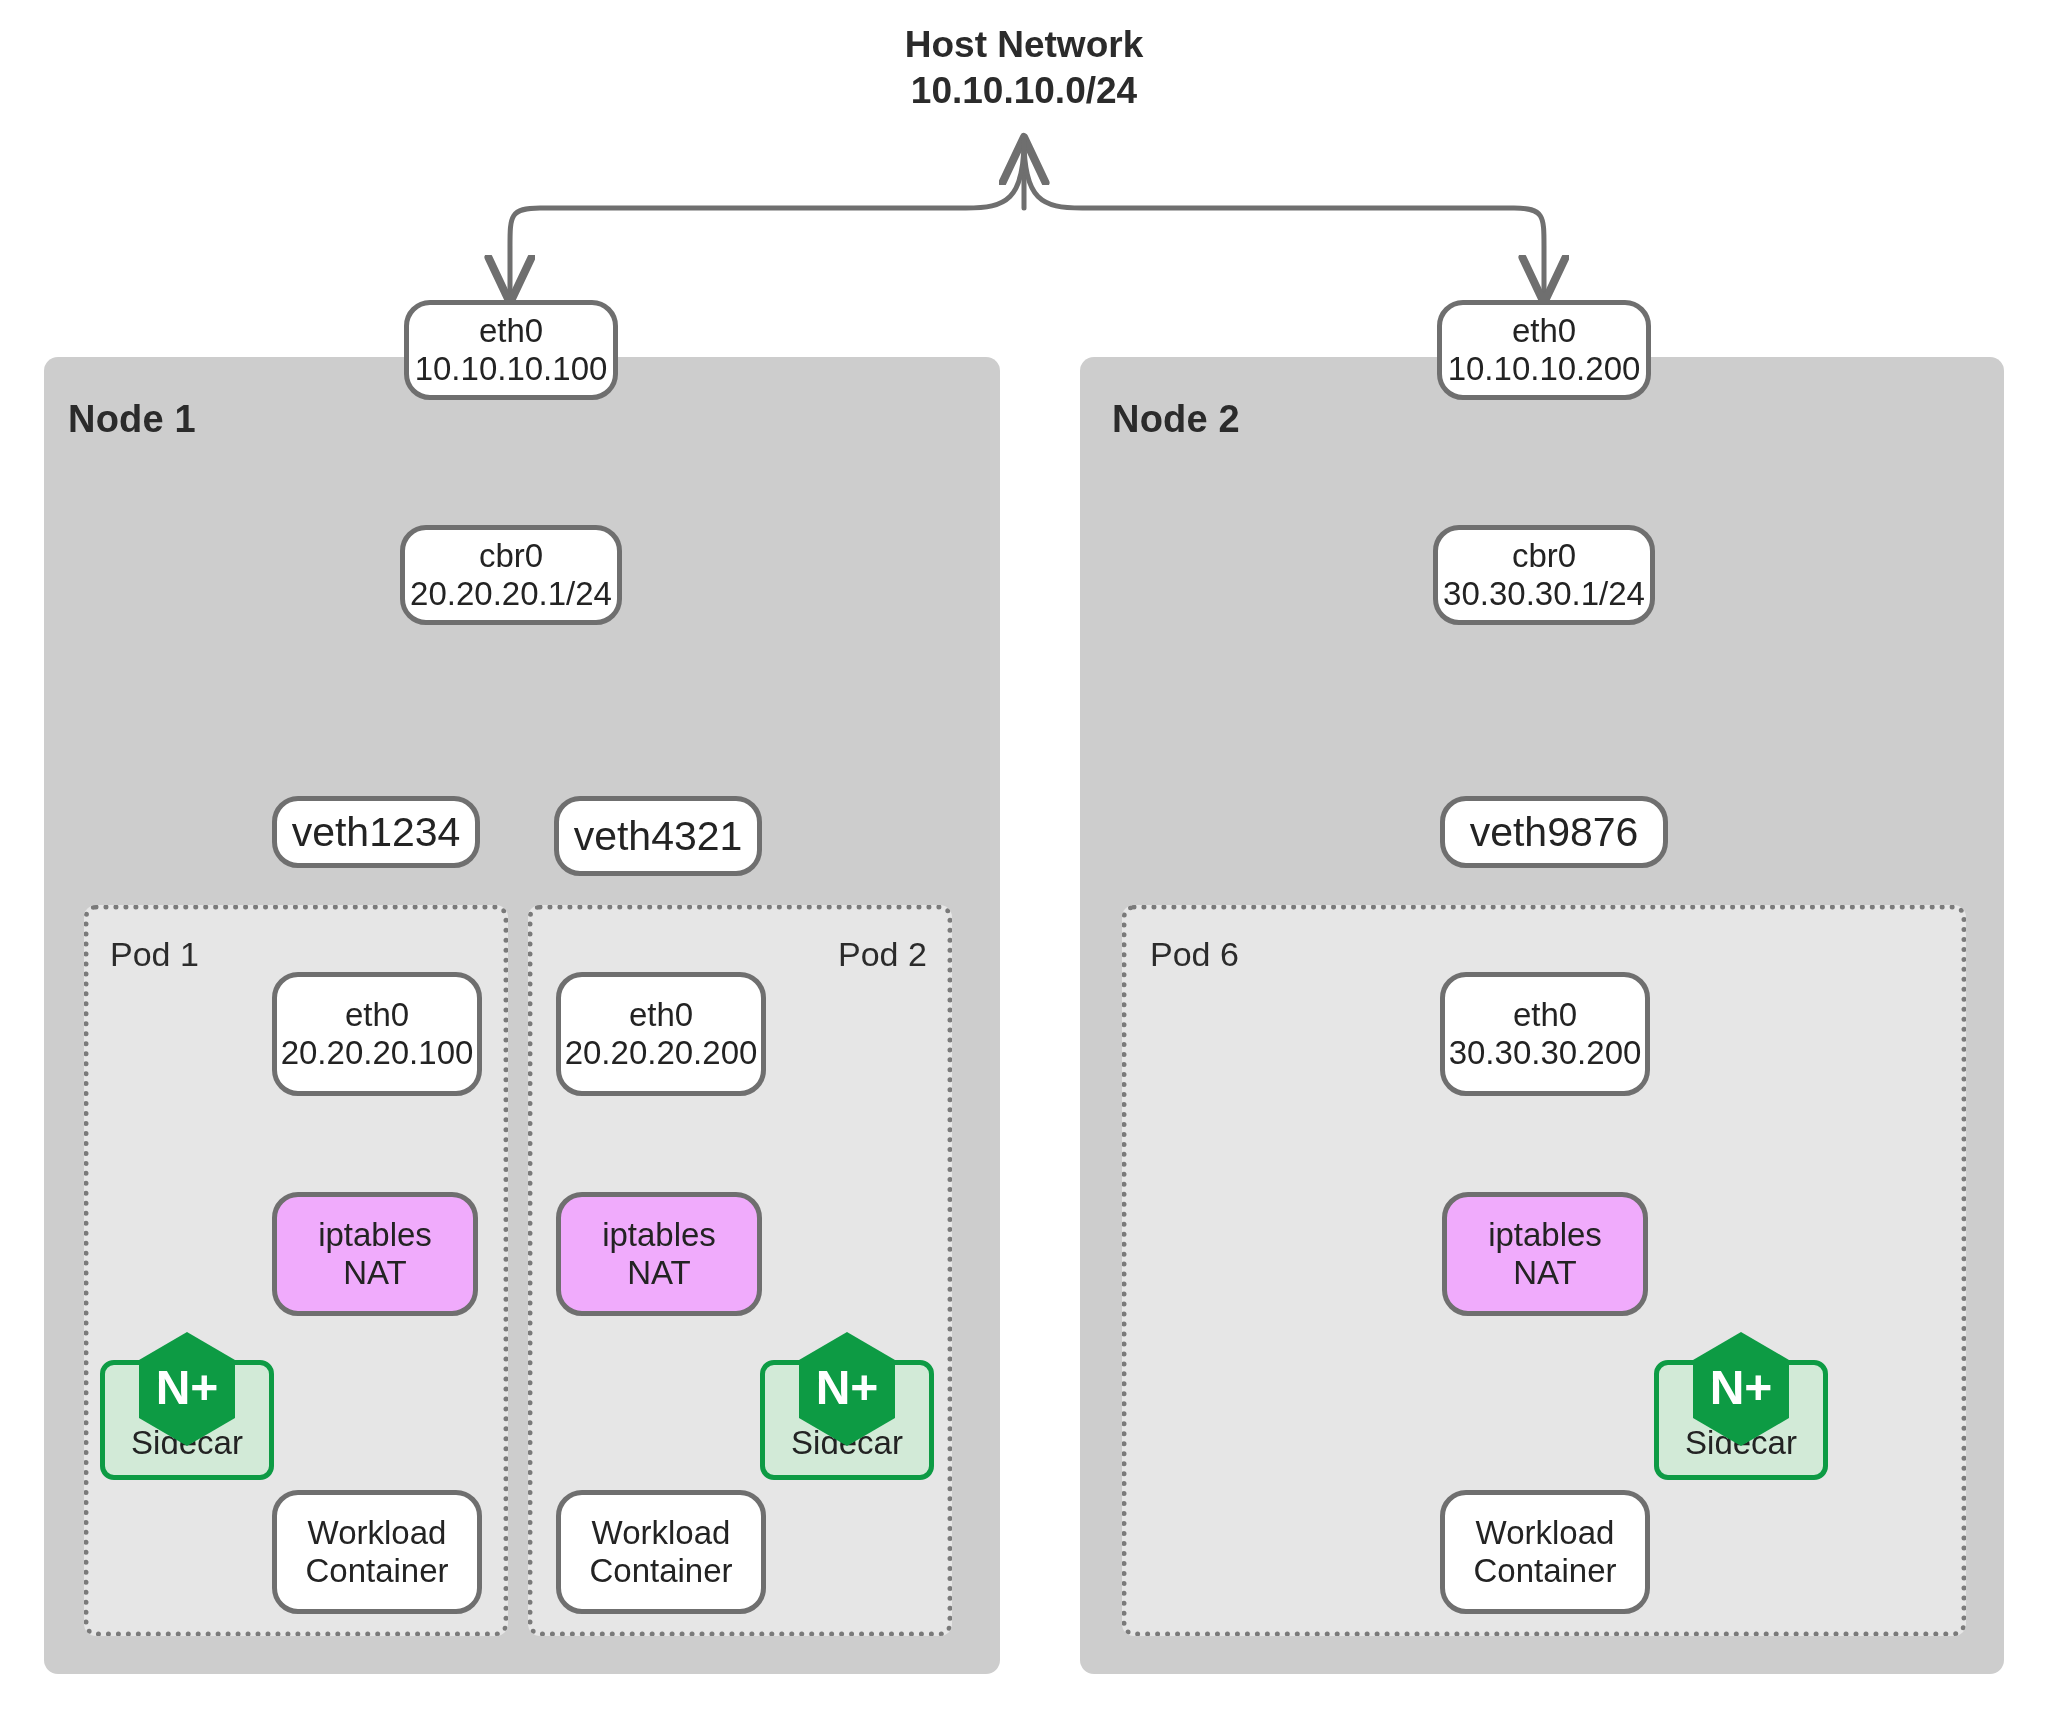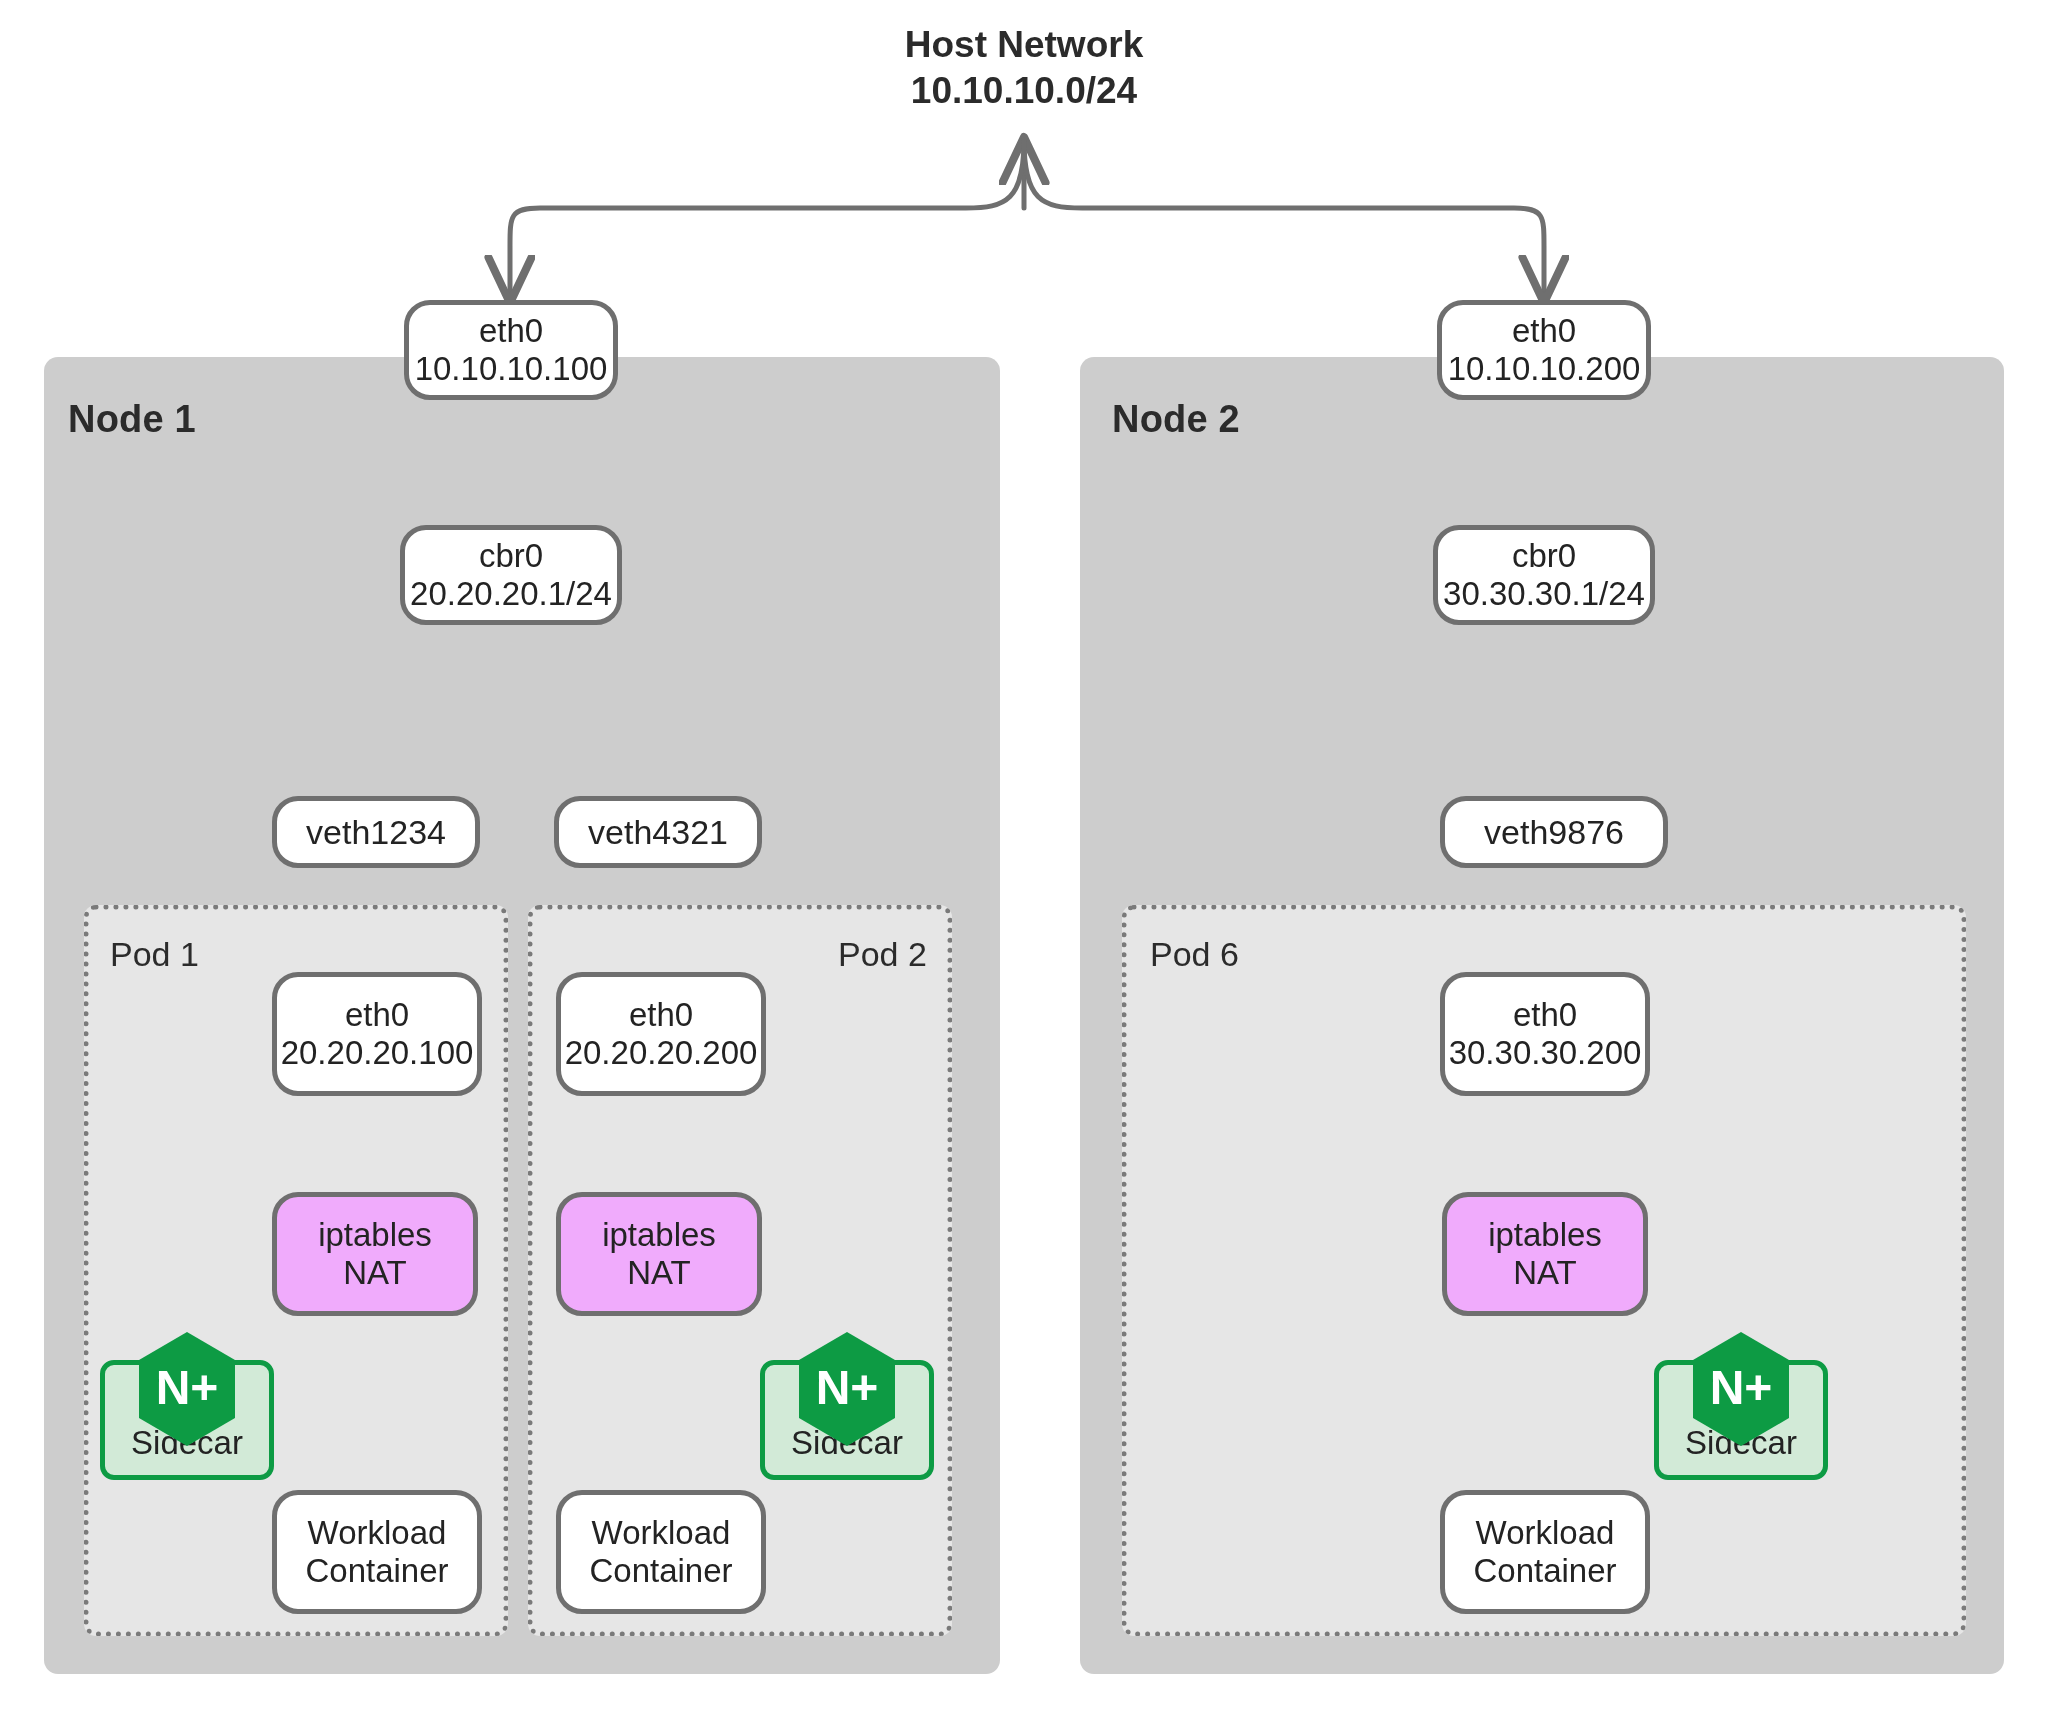--- a/index.html
+++ b/index.html
@@ -13,21 +13,21 @@
            border:5px dotted #7a7a7a;box-sizing:border-box;}
   .pod-label{position:absolute;font-size:34px;font-weight:400;color:#2b2b2b;}
 
   
   .nbox{position:absolute;box-sizing:border-box;background:#ffffff;
         border:5px solid #6f6f6f;border-radius:26px;
         display:flex;flex-direction:column;align-items:center;justify-content:center;
         color:#232323;line-height:1.14;text-align:center;}
   .nbox .l1{font-size:33px;}
   .nbox .l2{font-size:33px;}
-  .nbox.single .l1{font-size:34px;}
+  .nbox.single .l1{font-size:41px;}
   .nbox.nat{background:#f0abfc;align-items:center;}
 
   
   .sidecar{position:absolute;box-sizing:border-box;background:#d2ead7;
            border:5px solid #0d9b44;border-radius:14px;
            display:flex;align-items:flex-end;justify-content:center;}
   .sidecar .sc-label{font-size:33px;color:#232323;padding-bottom:13px;}
   .nplus{position:absolute;width:104px;height:118px;}
 
   
@@ -126,21 +126,21 @@
   </div>
 
   <div class="nbox" style="left:400px;top:525px;width:222px;height:100px;">
     <span class="l1">cbr0</span>
     <span class="l2">20.20.20.1/24</span>
   </div>
 
   <div class="nbox single" style="left:272px;top:796px;width:208px;height:72px;">
     <span class="l1">veth1234</span>
   </div>
-  <div class="nbox single" style="left:554px;top:796px;width:208px;height:72px;">
+  <div class="nbox single" style="left:554px;top:796px;width:208px;height:80px;">
     <span class="l1">veth4321</span>
   </div>
 
   <div class="pod-box" style="left:84px;top:905px;width:424px;height:731px;"></div>
   <div class="pod-label" style="left:110px;top:935px;">Pod 1</div>
 
   <div class="nbox" style="left:272px;top:972px;width:210px;height:124px;">
     <span class="l1">eth0</span>
     <span class="l2">20.20.20.100</span>
   </div>

